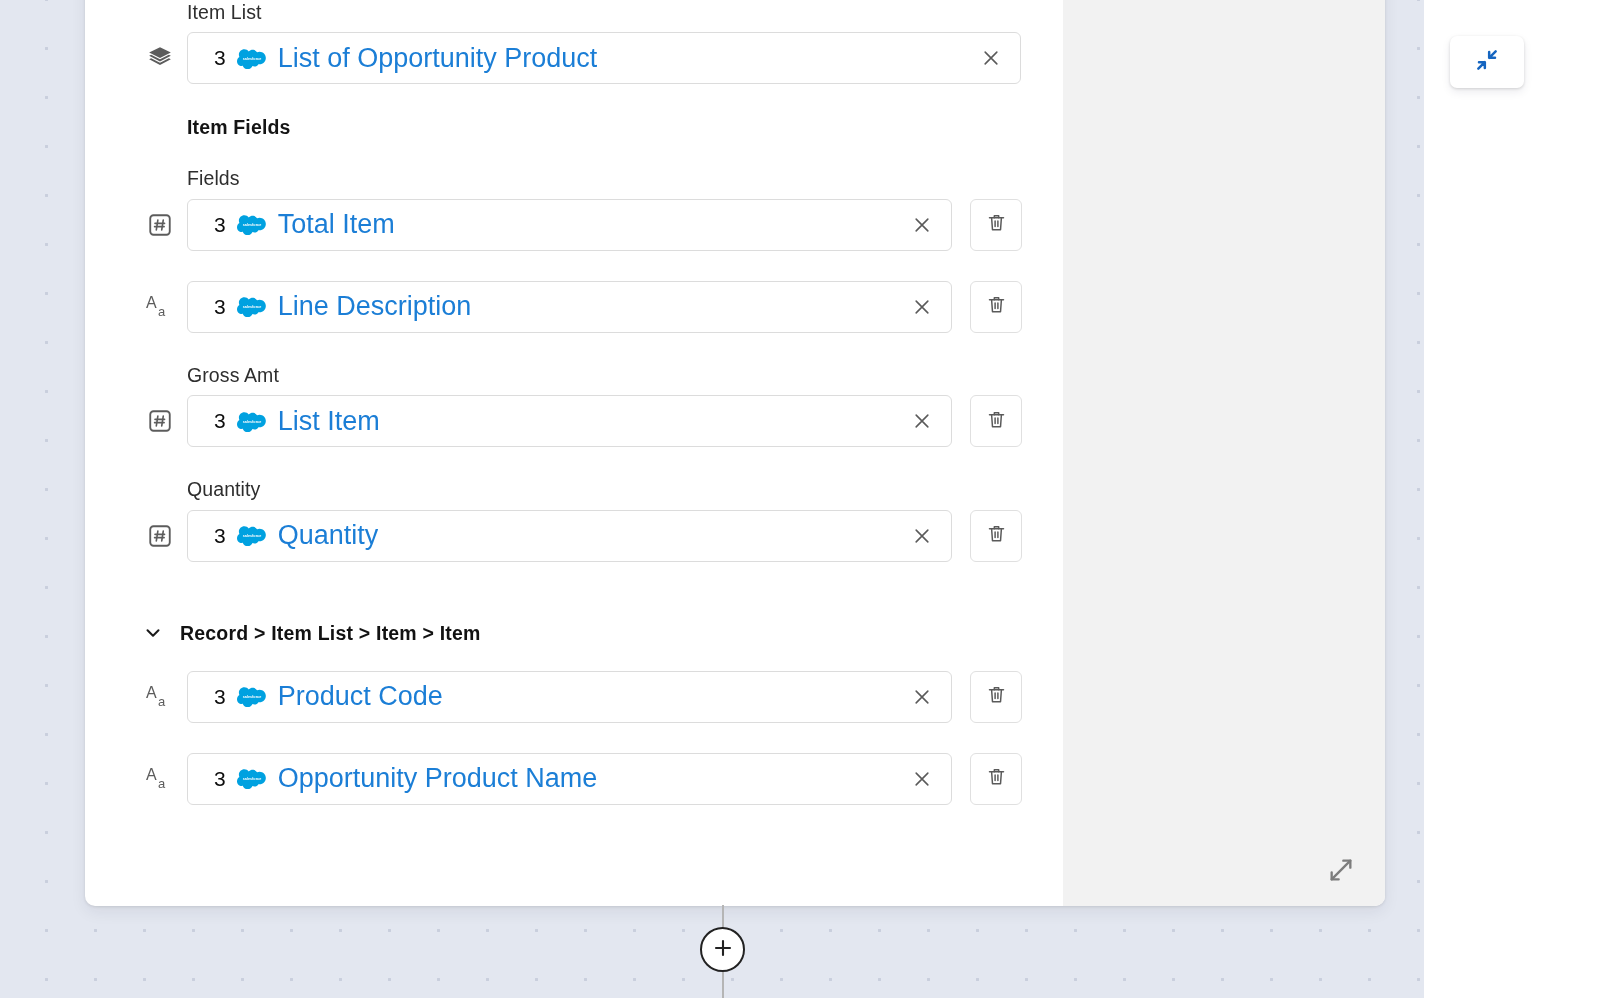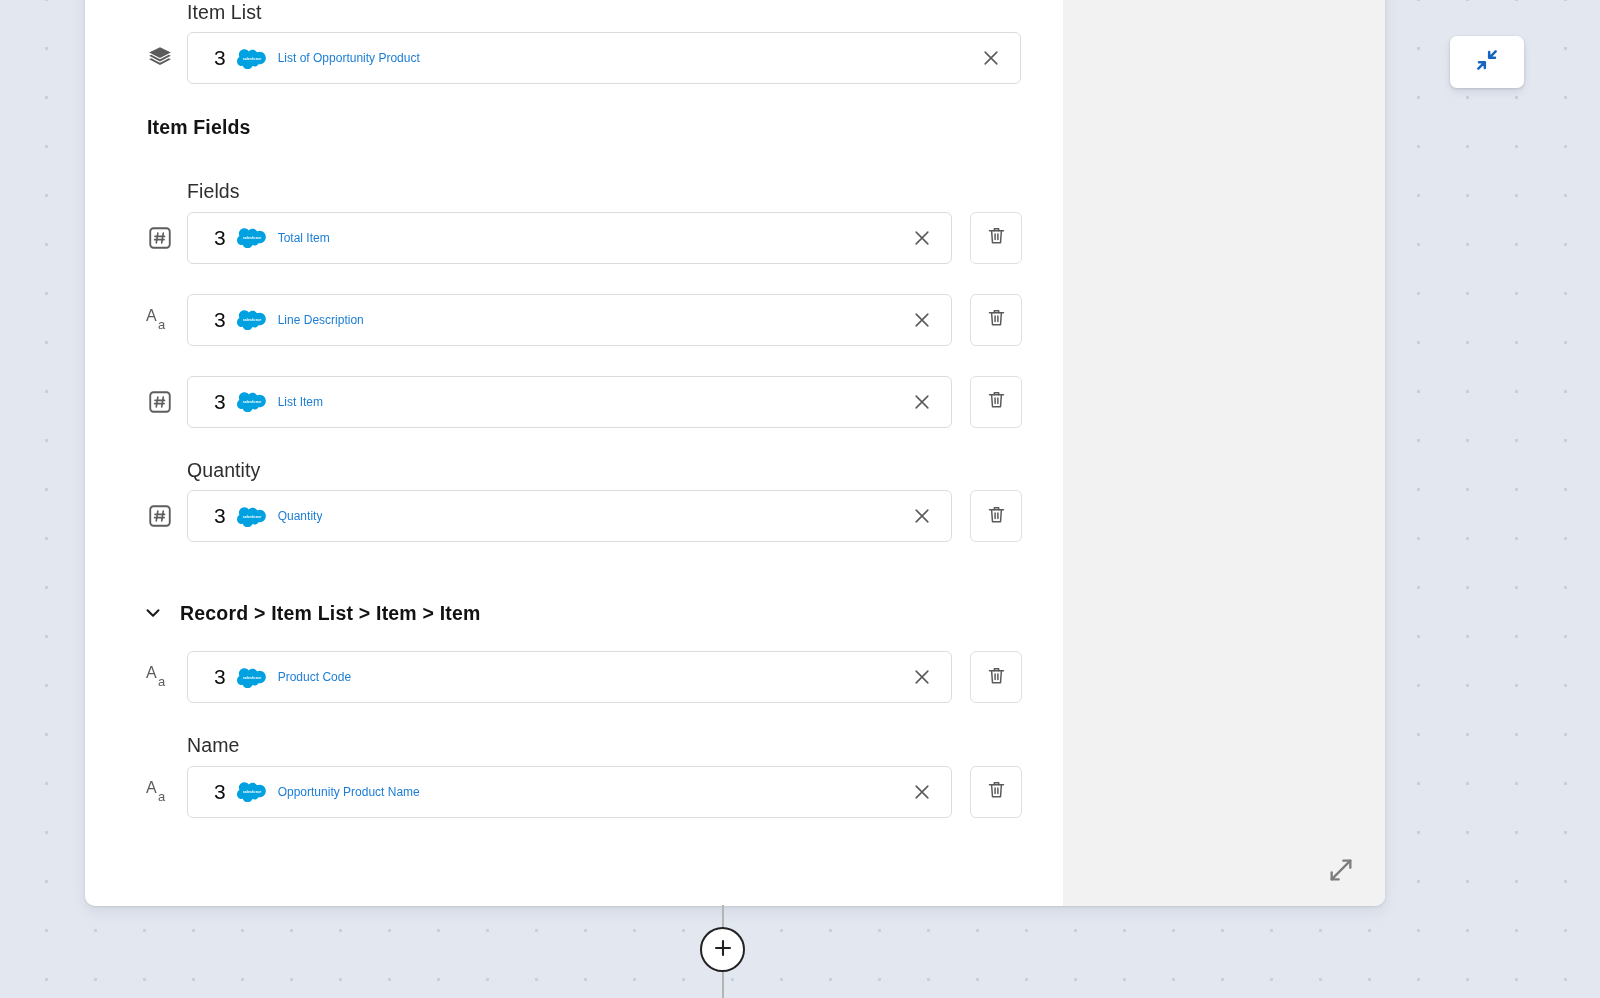--- a/index.html
+++ b/index.html
@@ -6,21 +6,21 @@
   html, body {
     margin: 0; padding: 0;
     width: 1600px; height: 998px;
     overflow: hidden;
     font-family: "Liberation Sans", sans-serif;
   }
 
   
   #canvas {
     position: relative;
-    width: 1600px; height: 998px;
+    width: 1424px; height: 998px;
     background-color: #e3e7f0;
     background-image: radial-gradient(circle, #c9cfdd 1.4px, transparent 1.6px);
     background-size: 49px 49px;
     background-position: 22px 24px;
   }
 
   
   #node-card {
     position: absolute;
     left: 85px;
@@ -59,23 +59,23 @@
     font-weight: 400;
     letter-spacing: .1px;
     margin-bottom: 8px;
     line-height: 1.25;
   }
 
   .section-title {
     font-size: 19.5px;
     font-weight: 700;
     color: #141414;
-    padding-left: 62px;
+    padding-left: 102px;
     margin-top: 32px;
-    margin-bottom: 40px;
+    margin-bottom: 27px;
     letter-spacing: .15px;
   }
 
   .row-flex { display: flex; align-items: center; gap: 18px; }
 
   
   .type-icon {
     position: absolute;
     left: 57px;
     width: 36px; height: 36px;
@@ -96,21 +96,21 @@
     min-width: 0;
   }
   .merge-input .idx {
     font-size: 21px;
     color: #0d0d0d;
     margin-right: 11px;
     font-weight: 400;
   }
   .sf-cloud { flex: 0 0 auto; margin-right: 11px; display:flex; align-items:center; }
   .merge-token {
-    font-size: 12px;
+    font-size: 27px;
     color: #1b7ed6;
     white-space: nowrap;
     overflow: hidden;
     text-overflow: ellipsis;
   }
   .clear-x {
     margin-left: auto;
     flex: 0 0 auto;
     width: 30px; height: 30px;
     display: flex; align-items: center; justify-content: center;
@@ -297,20 +297,21 @@
                     <path d="M4 6.5 L20 6.5"></path>
                     <path d="M9.5 6.5 L9.5 4.3 L14.5 4.3 L14.5 6.5"></path>
                     <path d="M6.4 6.5 L7.4 20.2 L16.6 20.2 L17.6 6.5"></path>
                     <path d="M10.4 10.2 L10.4 16.6 M13.6 10.2 L13.6 16.6"></path>
                   </svg></span>
               </div>
             </div>
           </div>
           <div class="gap-sm"></div>
           <div class="field-group">
+            <div class="field-label">Gross Amt</div>
             <div class="row-flex">
               <span class="type-icon">
                 <svg width="26" height="26" viewBox="0 0 24 24" fill="none" stroke="#5c5c5c" stroke-width="1.7">
                   <rect x="3" y="3" width="18" height="18" rx="3"></rect>
                   <path d="M10 7.5 L8.6 16.5 M15 7.5 L13.6 16.5 M7.4 10.5 L16.2 10.5 M7 13.5 L15.8 13.5" stroke-width="1.5" stroke-linecap="round"></path>
                 </svg>
               </span>
               <div class="merge-input" style="max-width:765px">
                 <span class="idx">3</span>
                 <span class="sf-cloud">
@@ -412,21 +413,20 @@
                     <path d="M4 6.5 L20 6.5"></path>
                     <path d="M9.5 6.5 L9.5 4.3 L14.5 4.3 L14.5 6.5"></path>
                     <path d="M6.4 6.5 L7.4 20.2 L16.6 20.2 L17.6 6.5"></path>
                     <path d="M10.4 10.2 L10.4 16.6 M13.6 10.2 L13.6 16.6"></path>
                   </svg></span>
               </div>
             </div>
           </div>
           <div class="gap-sm"></div>
           <div class="field-group">
-            <div class="field-label">Name</div>
             <div class="row-flex">
               <span class="type-icon">
                 <svg width="30" height="28" viewBox="0 0 30 28">
                   <text x="1" y="15" font-family="Liberation Sans, sans-serif" font-size="16" fill="#5c5c5c">A</text>
                   <text x="13" y="23" font-family="Liberation Sans, sans-serif" font-size="13" fill="#5c5c5c">a</text>
                 </svg>
               </span>
               <div class="merge-input" style="max-width:765px">
                 <span class="idx">3</span>
                 <span class="sf-cloud">

